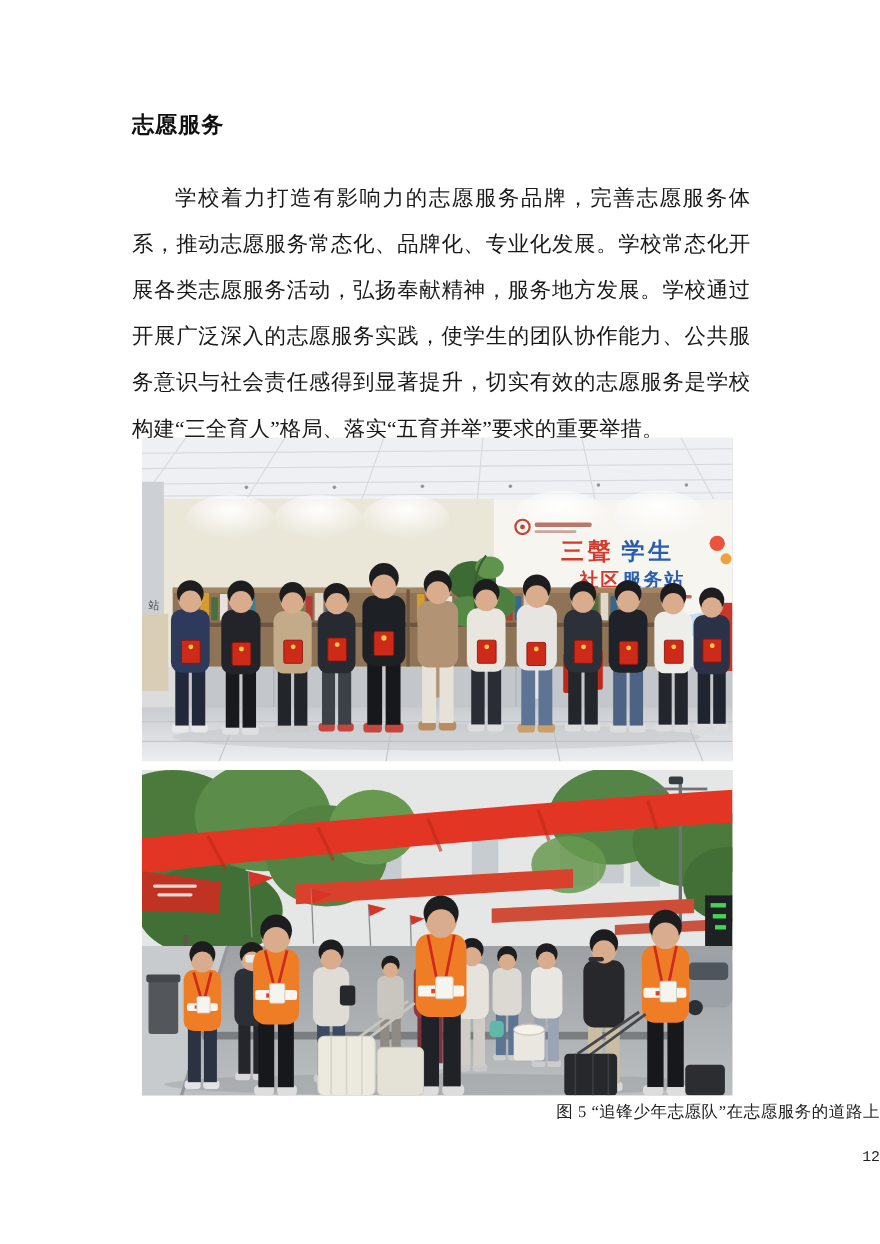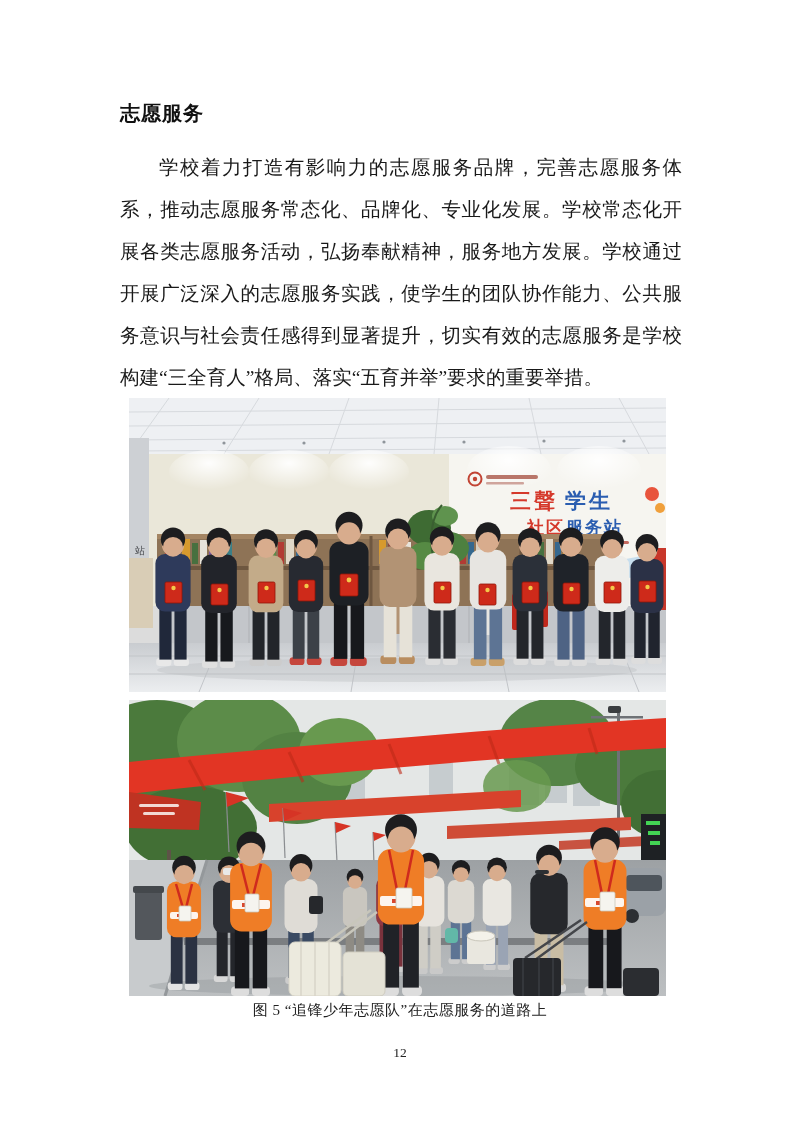--- a/index.html
+++ b/index.html
@@ -6,37 +6,37 @@
   body{
     width:800px;height:1131px;position:relative;background:#ffffff;
     font-family:"Liberation Serif","DejaVu Serif",serif;color:#1a1a1a;
     overflow:hidden;
   }
   .heading{
     position:absolute;left:120px;top:100px;width:560px;
     font-size:20px;font-weight:bold;letter-spacing:1px;color:#111;font-family:Liberation Serif, serif;
   }
   .paragraph{
-    position:absolute;left:120px;top:147px;width:562px;
+    position:absolute;left:120px;top:160px;width:562px;
     font-size:19.5px;line-height:42px;text-align:justify;text-indent:2em;
     color:#191919;
   }
   .photo{
     position:absolute;left:129px;width:537px;overflow:hidden;background:#dcdcdc;
   }
   .photo1{top:398px;height:294px;}
   .photo2{top:700px;height:296px;}
   .photo svg{display:block;width:100%;height:100%;}
   .caption{
-    position:absolute;left:0;top:1001px;width:800px;text-align:center;
+    position:absolute;left:0;top:1001px;width:800px;text-align:right;
     font-size:15px;color:#222;letter-spacing:0.5px;
   }
   .pagenum{
-    position:absolute;left:0;top:1045px;width:800px;text-align:center;
-    font-size:13.5px;color:#222;font-family:Liberation Serif, serif;
+    position:absolute;left:0;top:1045px;width:800px;text-align:right;
+    font-size:13.5px;color:#222;font-family:Liberation Mono, monospace;
   }
   .sign-red{fill:#d5392b;font-weight:bold;}
   .sign-blue{fill:#2a5db0;font-weight:bold;}
 </style>
 </head>
 <body>
 
 <div class="heading">志愿服务</div>
 
 <div class="paragraph">学校着力打造有影响力的志愿服务品牌，完善志愿服务体系，推动志愿服务常态化、品牌化、专业化发展。学校常态化开展各类志愿服务活动，弘扬奉献精神，服务地方发展。学校通过开展广泛深入的志愿服务实践，使学生的团队协作能力、公共服务意识与社会责任感得到显著提升，切实有效的志愿服务是学校构建“三全育人”格局、落实“五育并举”要求的重要举措。</div>

